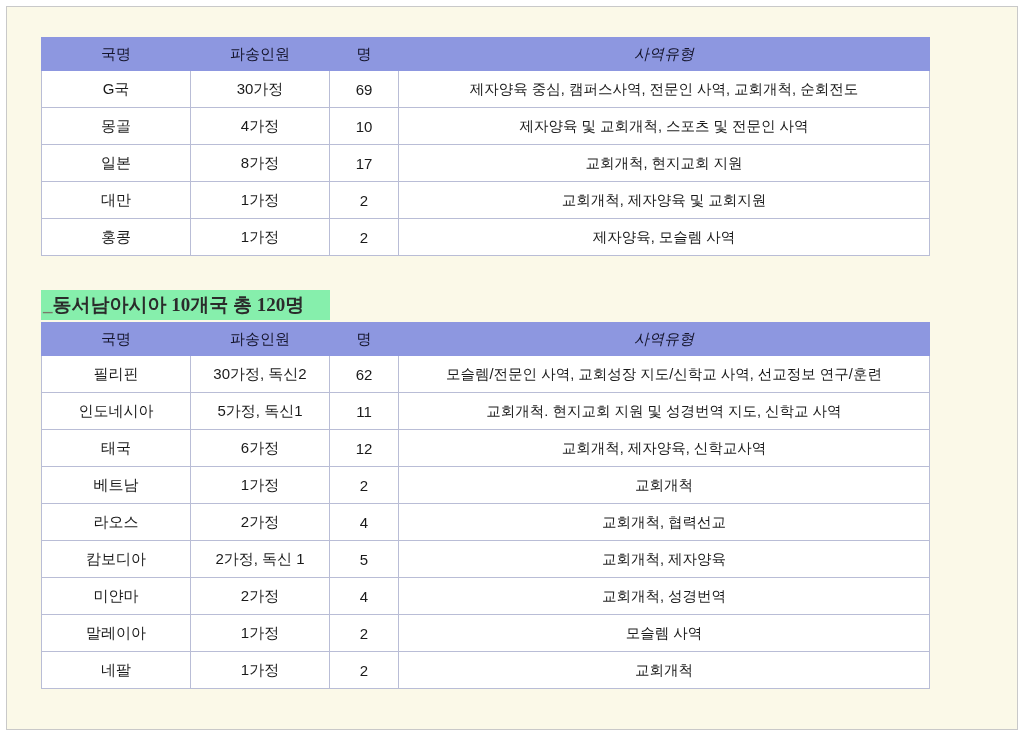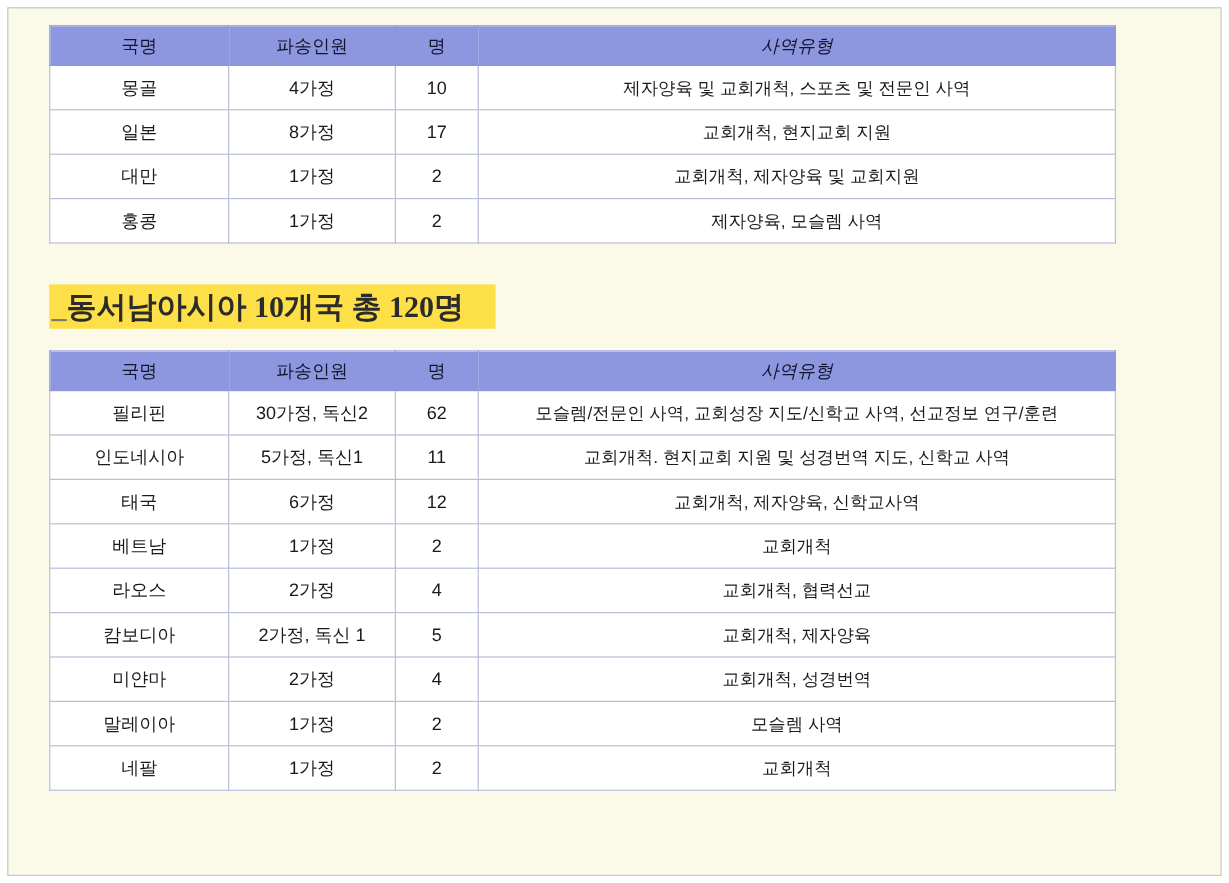--- a/index.html
+++ b/index.html
@@ -20,21 +20,21 @@
     width: 1012px;
     height: 724px;
     background: #fbf9e8;
     border: 1px solid #c9c9c9;
     box-sizing: border-box;
     overflow: hidden;
   }
   .inner {
     position: absolute;
     left: 34px;
-    top: 14px;
+    top: 30px;
     width: 892px;
   }
   table.data {
     border-collapse: collapse;
     width: 884px;
     background: #ffffff;
     table-layout: fixed;
   }
   table.data th,
   table.data td {
@@ -59,27 +59,27 @@
   }
   table.data tbody td.type-cell {
     font-size: 14.5px;
   }
   .col-country { width: 148px; }
   .col-sent    { width: 138px; margin-top: 48px; }
   .col-count   { width: 68px; }
   .col-type    { width: 530px; font-style: italic; }
 
   .section-title {
-    margin: 34px 0 18px 0;
+    margin: 34px 0 2px 0;
     display: inline-block;
     font-family: "Liberation Serif", serif;
     font-weight: bold;
-    font-size: 25px;
+    font-size: 19px;
     color: #2b2b2b;
-    background: #fde047;
+    background: #86efac;
     padding: 2px 26px 2px 2px;
     letter-spacing: 0px;
   }
   .section-title .lead {
     color: #7a7a6a;
   }
 </style>
 </head>
 <body>
 
@@ -90,20 +90,26 @@
       <thead>
         <tr>
           <th class="col-country">국명</th>
           <th class="col-sent">파송인원</th>
           <th class="col-count">명</th>
           <th class="col-type">사역유형</th>
         </tr>
       </thead>
       <tbody>
         <tr>
+          <td>G국</td>
+          <td>30가정</td>
+          <td>69</td>
+          <td class="type-cell">제자양육 중심, 캠퍼스사역, 전문인 사역, 교회개척, 순회전도</td>
+        </tr>
+        <tr>
           <td>몽골</td>
           <td>4가정</td>
           <td>10</td>
           <td class="type-cell">제자양육 및 교회개척, 스포츠 및 전문인 사역</td>
         </tr>
         <tr>
           <td>일본</td>
           <td>8가정</td>
           <td>17</td>
           <td class="type-cell">교회개척, 현지교회 지원</td>

